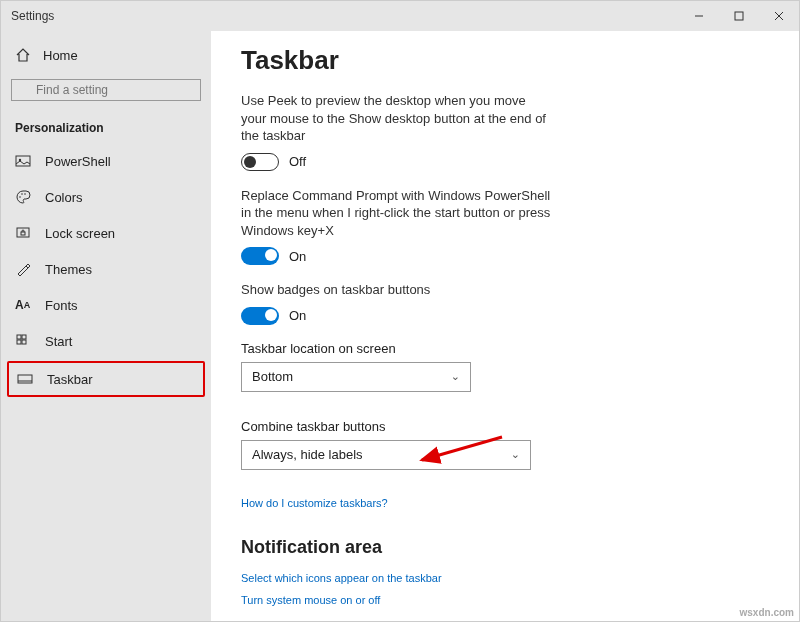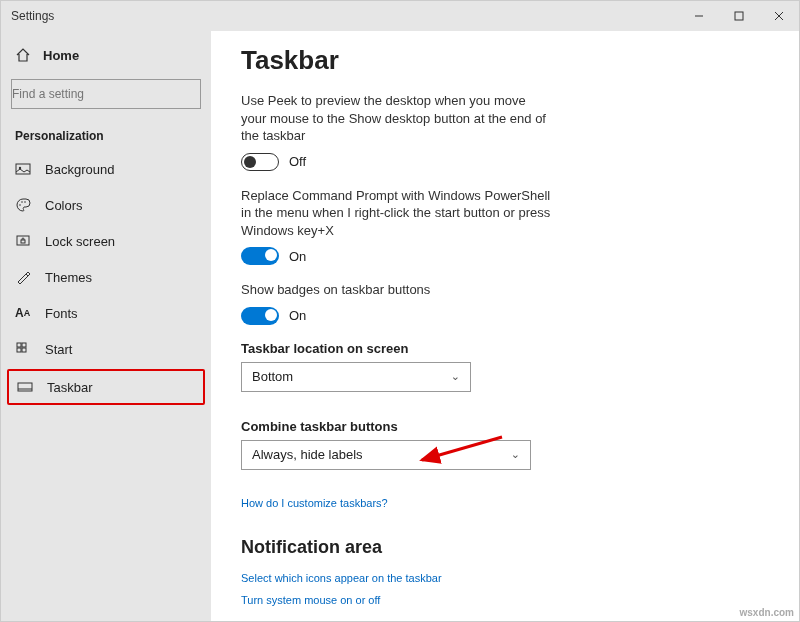--- a/index.html
+++ b/index.html
@@ -4,41 +4,41 @@
 <style>
 * { box-sizing: border-box; margin: 0; padding: 0; font-family: 'Segoe UI', sans-serif; }
 body { width: 800px; height: 622px; background: #fff; overflow: hidden; position: relative; }
 .window { width: 800px; height: 622px; display: flex; flex-direction: column; border: 1px solid #ccc; }
 .titlebar { height: 30px; display: flex; align-items: center; background: #e6e6e6; }
 .titlebar-title { font-size: 12px; padding-left: 10px; flex: 1; color: #333; }
 .titlebar-btns { display: flex; }
 .titlebar-btn { width: 40px; height: 30px; display: flex; align-items: center; justify-content: center; font-size: 11px; color: #333; }
 .body { flex: 1; display: flex; overflow: hidden; }
 .sidebar { width: 210px; background: #e6e6e6; padding-top: 8px; }
-.home { display: flex; align-items: center; padding: 8px 14px; font-size: 13px; color: #222; font-weight: bold; }
+.home { display: flex; align-items: center; padding: 8px 14px; font-size: 13px; color: #222; }
 .home svg { margin-right: 12px; }
-.searchbox { margin: 8px 10px; height: 30px; border: 1px solid #999; display: flex; align-items: center; padding: 0 0; background: #e6e6e6; gap: 36px; }
+.searchbox { margin: 8px 10px; height: 22px; border: 1px solid #999; display: flex; align-items: center; padding: 0 24px; background: #e6e6e6; gap: 36px; }
 .searchbox input { flex: 1; border: none; background: transparent; font-size: 12px; outline: none; color: #666; }
 .section-label { font-size: 12px; font-weight: 600; padding: 12px 14px 8px; color: #222; }
 .nav-item { display: flex; align-items: center; padding: 10px 14px; font-size: 13px; color: #222; }
 .nav-item svg, .nav-item .icn { margin-right: 14px; width: 16px; height: 16px; display: flex; align-items: center; }
 .nav-item.selected { border: 2px solid #d00; border-radius: 2px; margin: 2px 6px; padding: 8px 8px; }
 .content { flex: 1; padding: 14px 30px; overflow-y: auto; font-size: 13px; color: #222; }
 .content h1 { font-size: 26px; font-weight: 600; margin-bottom: 16px; }
 .content h2 { font-size: 18px; font-weight: 600; margin: 28px 0 14px; }
 .setting-desc { font-size: 13px; color: #323232; max-width: 310px; line-height: 1.35; }
 .toggle-row { display: flex; align-items: center; margin: 8px 0 16px; }
 .toggle { width: 38px; height: 18px; border-radius: 9px; position: relative; margin-right: 10px; }
 .toggle .knob { width: 12px; height: 12px; border-radius: 50%; position: absolute; top: 2px; }
 .toggle.off { border: 1px solid #333; background: #fff; }
 .toggle.off .knob { background: #333; left: 2px; }
 .toggle.on { background: #0078d4; }
 .toggle.on .knob { background: #fff; right: 2px; }
 .toggle-label { font-size: 13px; }
-.field-label { font-size: 13px; margin-top: 10px; margin-bottom: 6px; font-weight: bold; }
+.field-label { font-size: 13px; margin-top: 10px; margin-bottom: 6px; }
 .select { width: 290px; height: 30px; border: 1px solid #999; display: flex; align-items: center; justify-content: space-between; padding: 0 10px; background: #fff; font-size: 13px; margin-bottom: 27px; }
 .link { color: #0067c0; font-size: 11px; display: block; margin: 10px 0; }
 .arrow-annot { position: absolute; left: 412px; top: 432px; pointer-events: none; }
 .watermark { position: absolute; right: 6px; bottom: 4px; font-size: 10px; color: #aaa; font-weight: bold; }
 .chev { font-size: 11px; color: #555; }
 </style>
 </head>
 <body>
 
 <div class="window">
@@ -79,21 +79,21 @@
           </svg>
       </div>
       <div class="section-label">Personalization</div>
 
       <div class="nav-item">
         <svg class="icn" width="16" height="16" viewBox="0 0 16 16">
             <rect x="1" y="3" width="14" height="10" fill="none" stroke="#333"></rect>
             <circle cx="5" cy="7" r="1.2" fill="#333"></circle>
             <path d="M1 11 L5 8 L9 11 L12 9 L15 11" fill="none" stroke="#333"></path>
           </svg>
-        <span>Background</span>
+        <span>PowerShell</span>
       </div>
       <div class="nav-item">
         <svg class="icn" width="16" height="16" viewBox="0 0 16 16">
             <path d="M8 2a6 6 0 1 0 0 12c1 0 1-1 .5-1.5S8 11 9 10h2a4 4 0 0 0 0-8z" fill="none" stroke="#333"></path>
             <circle cx="5" cy="8" r=".8" fill="#333"></circle>
             <circle cx="7" cy="5" r=".8" fill="#333"></circle>
             <circle cx="10" cy="5" r=".8" fill="#333"></circle>
           </svg>
         <span>Colors</span>
       </div>

